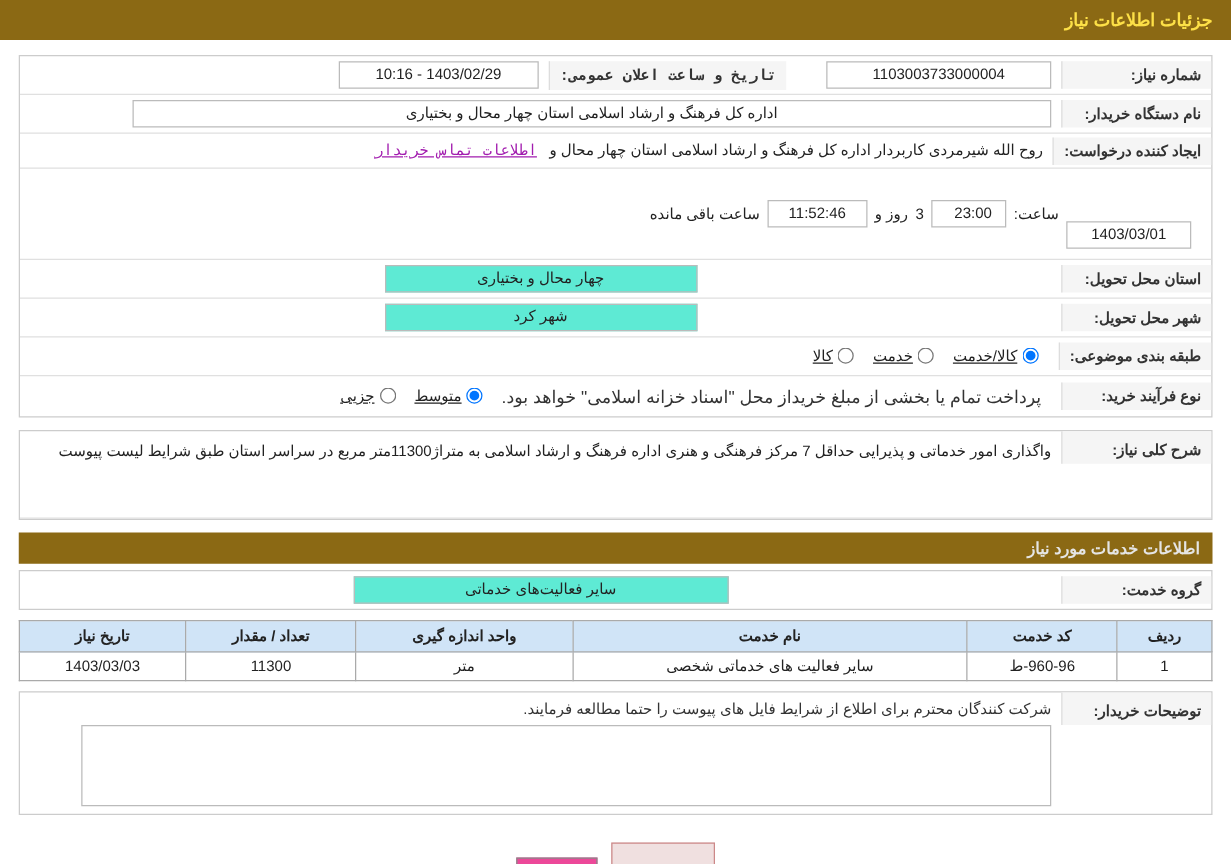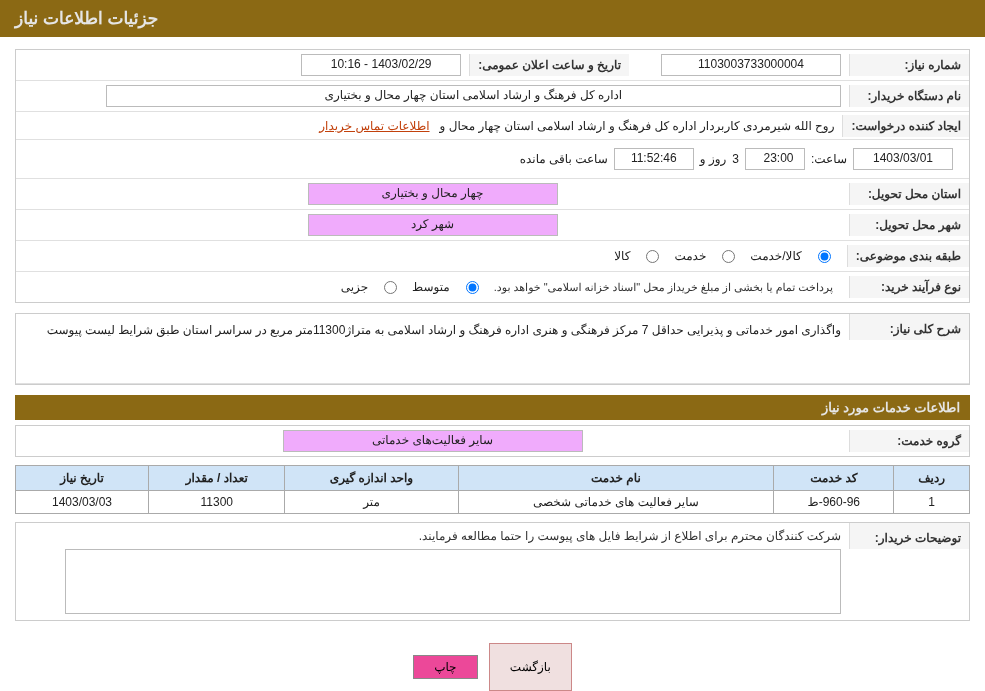--- a/index.html
+++ b/index.html
@@ -11,24 +11,24 @@
       color: #222;
     }
     .page-container {
       width: 985px;
       min-height: 691px;
       background: #fff;
       margin: 0 auto;
     }
     .header-bar {
       background: #8B6914;
-      color: #e5e5e5;
-      text-align: left;
+      color: #fde047;
+      text-align: right;
       padding: 8px 15px;
-      font-size: 17px;
+      font-size: 14px;
       font-weight: bold;
       letter-spacing: 1px;
       direction: rtl;
     }
     .content-area {
       padding: 12px 15px;
     }
     .row-line {
       display: flex;
       align-items: center;
@@ -49,21 +49,21 @@
       white-space: nowrap;
     }
     .value-cell {
       padding: 4px 8px;
       flex: 1;
       text-align: right;
     }
     .input-field {
       border: 1px solid #bbb;
       padding: 2px 6px;
-      background: #f0abfc;
+      background: #5eead4;
       min-height: 22px;
       display: inline-block;
       min-width: 200px;
     }
     .input-field-wide {
       border: 1px solid #bbb;
       padding: 2px 0;
       background: #fff;
       min-height: 22px;
       width: 90%;
@@ -77,34 +77,36 @@
       padding: 4px 8px;
     }
     .small-input {
       border: 1px solid #bbb;
       padding: 2px 4px;
       min-height: 22px;
       text-align: center;
       background: #fff;
     }
     .link-text {
-      color: #c2410c;
+      color: #a21caf;
       text-decoration: underline;
       cursor: pointer;
+      font-family: Liberation Mono, monospace;
     }
     .radio-group {
       display: flex;
       gap: 15px;
       align-items: center;
       padding: 4px 8px;
     }
     .radio-item {
       display: flex;
-      align-items: flex-end;
-      gap: 16px;
+      align-items: flex-start;
+      gap: 4px;
+      text-decoration: underline;
     }
     .section-title {
       background: #8B6914;
       color: #e5e5e5;
       padding: 5px 10px;
       font-weight: bold;
       margin: 10px 0 5px 0;
       font-size: 13px;
     }
     .service-table {
@@ -180,21 +182,21 @@
     .btn-back {
       background: #f0e0e0;
       border: 1px solid #c88;
       padding: 16px 20px;
       margin: 0 4px;
       cursor: pointer;
       font-size: 12px;
       font-family: Tahoma, Arial, sans-serif;
     }
     .inline-note {
-      font-size: 11px;
+      font-size: 14px;
       color: #333;
     }
     .border-box {
       border: 1px solid #ccc;
       padding: 4px 8px;
       margin-bottom: 4px;
     }
     .general-info-border {
       border: 1px solid #ccc;
       margin-bottom: 10px;
@@ -211,21 +213,21 @@
 
   <div class="content-area">
 
     <div class="general-info-border">
 
       <div class="row-line">
         <div class="label-cell">شماره نیاز:</div>
         <div class="value-cell" style="flex:0 0 220px;">
           <div class="small-input" style="min-width:180px; display:inline-block;">1103003733000004</div>
         </div>
-        <div class="label-cell" style="text-align:right;">تاریخ و ساعت اعلان عمومی:</div>
+        <div class="label-cell" style="text-align:right;font-family:Liberation Mono, monospace;">تاریخ و ساعت اعلان عمومی:</div>
         <div class="value-cell" style="flex:0 0 200px;">
           <div class="small-input" style="min-width:160px; display:inline-block;">1403/02/29 - 10:16</div>
         </div>
       </div>
 
       <div class="row-line">
         <div class="label-cell">نام دستگاه خریدار:</div>
         <div class="value-cell" style="text-align:center;">
           <div class="input-field-wide" style="text-align:center;">اداره کل فرهنگ و ارشاد اسلامی استان چهار محال و بختیاری</div>
         </div>
@@ -236,21 +238,21 @@
         <div class="value-cell">
           <span>روح الله شیرمردی کاربردار اداره کل فرهنگ و ارشاد اسلامی استان چهار محال و</span>
           &nbsp;
           <span class="link-text">اطلاعات تماس خریدار</span>
         </div>
       </div>
 
       <div class="row-line">
         <div class="value-cell">
           <div class="date-time-row">
-            <div class="small-input" style="min-width:100px;">1403/03/01</div>
+            <div class="small-input" style="min-width:100px;margin-top:34px;">1403/03/01</div>
             <span>ساعت:</span>
             <div class="small-input" style="min-width:60px;padding-left:11px;">23:00</div>
             <span>3</span>
             <span>روز و</span>
             <div class="small-input" style="min-width:80px;">11:52:46</div>
             <span>ساعت باقی مانده</span>
           </div>
         </div>
       </div>
 

